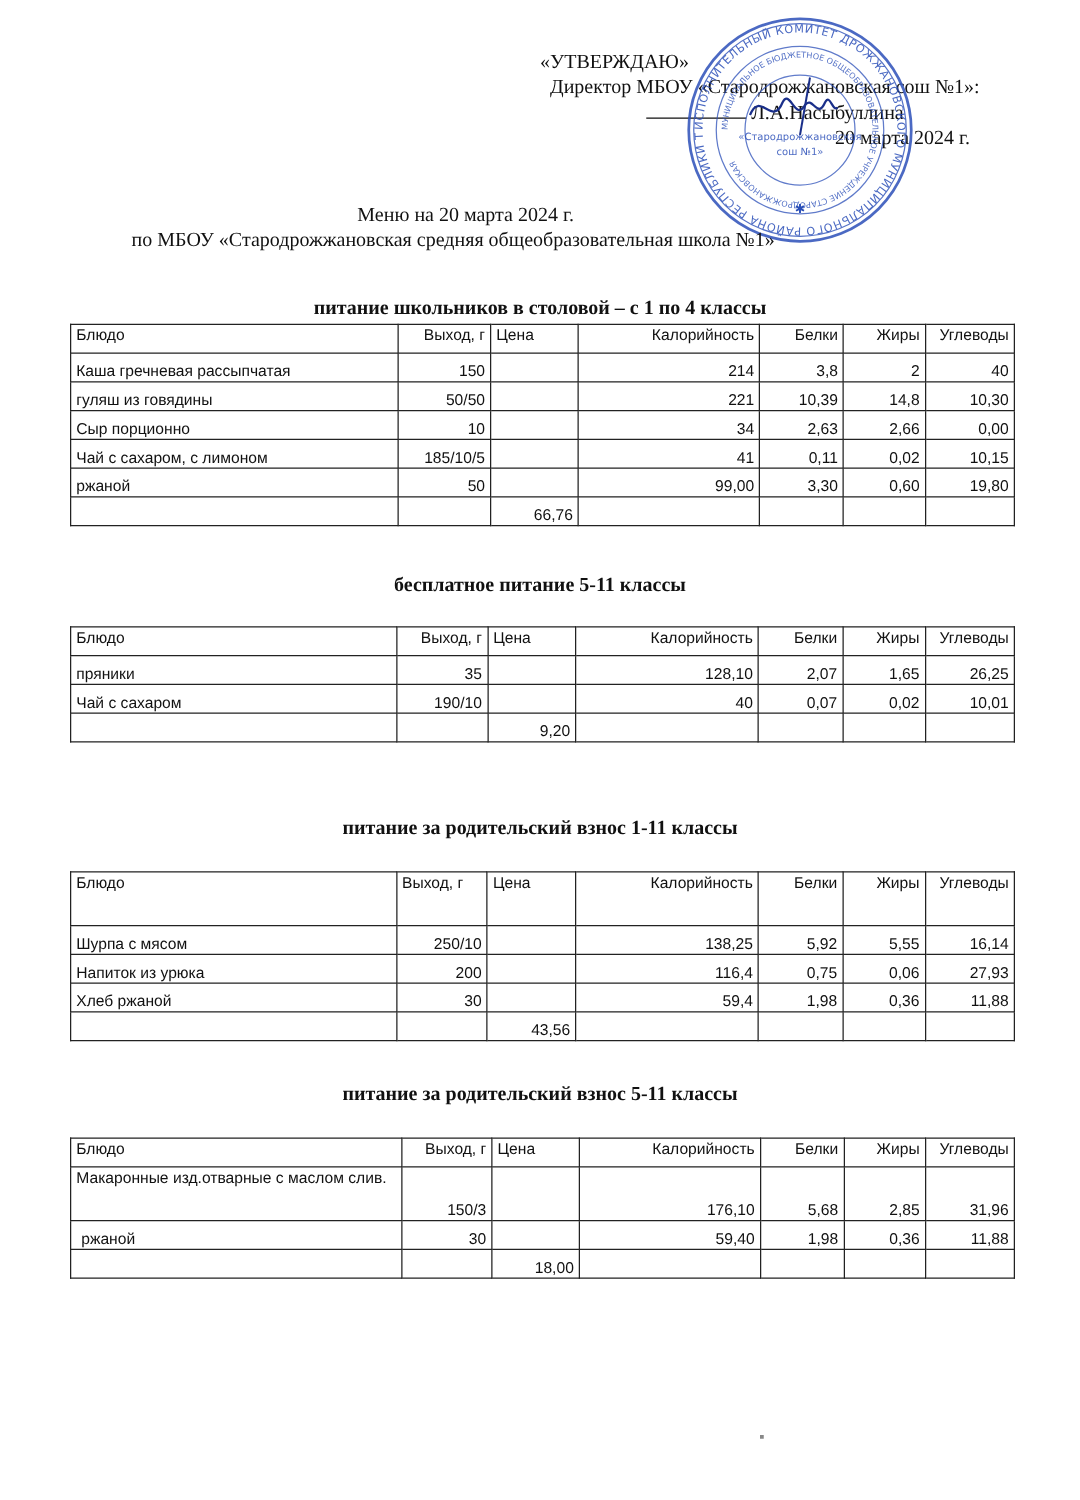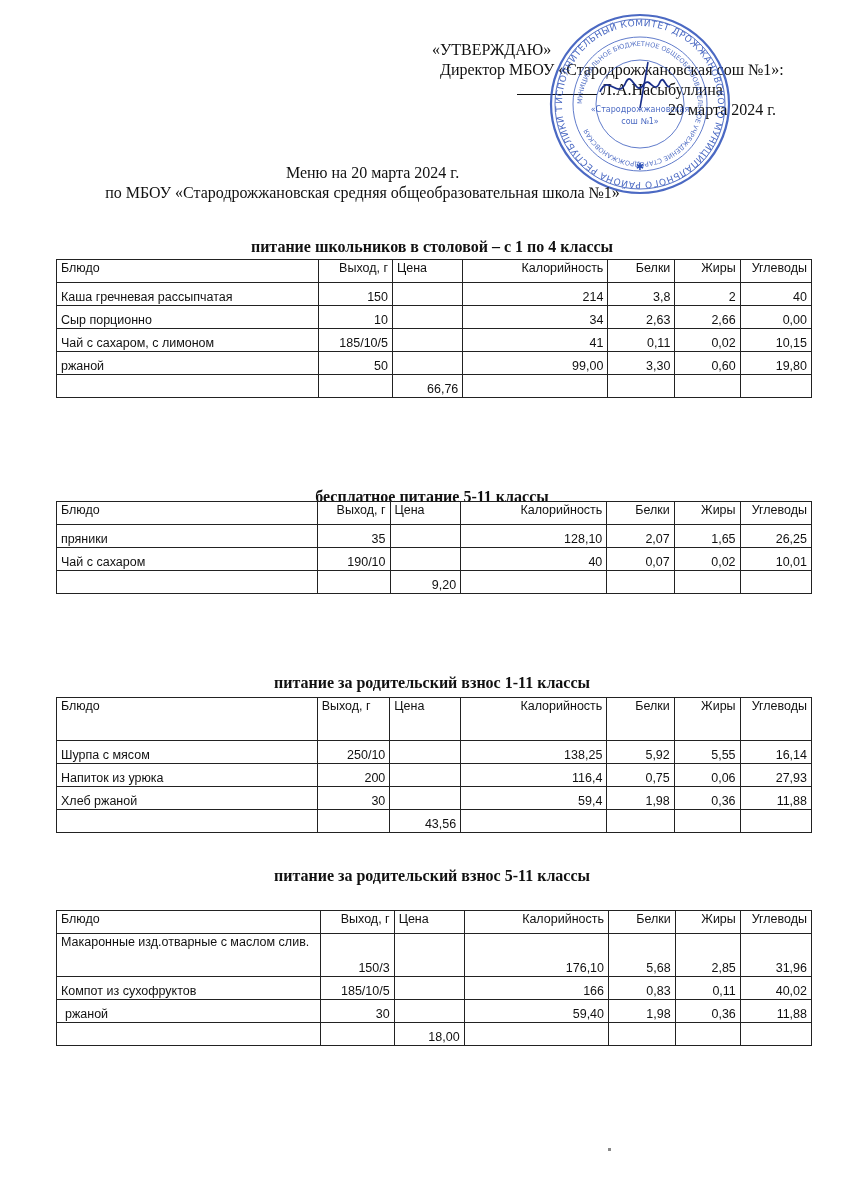--- a/index.html
+++ b/index.html
@@ -93,20 +93,29 @@
   <tr>
     <td class="c0">Каша гречневая рассыпчатая</td>
     <td class="c1">150</td>
     <td class="c2"></td>
     <td class="c3">214</td>
     <td class="c4">3,8</td>
     <td class="c5">2</td>
     <td class="c6">40</td>
   </tr>
   <tr>
+    <td class="c0">гуляш из говядины</td>
+    <td class="c1">50/50</td>
+    <td class="c2"></td>
+    <td class="c3">221</td>
+    <td class="c4">10,39</td>
+    <td class="c5">14,8</td>
+    <td class="c6">10,30</td>
+  </tr>
+  <tr>
     <td class="c0">Сыр порционно</td>
     <td class="c1">10</td>
     <td class="c2"></td>
     <td class="c3">34</td>
     <td class="c4">2,63</td>
     <td class="c5">2,66</td>
     <td class="c6">0,00</td>
   </tr>
   <tr>
     <td class="c0">Чай с сахаром, с лимоном</td>
@@ -131,21 +140,21 @@
     <td class="c1"></td>
     <td class="c2">66,76</td>
     <td class="c3"></td>
     <td class="c4"></td>
     <td class="c5"></td>
     <td class="c6"></td>
   </tr>
 </tbody>
   </table>
 
-<div class="section-title serif" style="top:488px;">бесплатное питание 5-11 классы</div>
+<div class="section-title serif" style="top:460px;">бесплатное питание 5-11 классы</div>
 <table class="tbl" style="top:501px;">
   <tbody>
       <tr class="hdr">
     <td class="c0">Блюдо</td>
     <td class="c1">Выход, г</td>
     <td class="c2">Цена</td>
     <td class="c3">Калорийность</td>
     <td class="c4">Белки</td>
     <td class="c5">Жиры</td>
     <td class="c6">Углеводы</td>
@@ -173,21 +182,21 @@
     <td class="c1"></td>
     <td class="c2">9,20</td>
     <td class="c3"></td>
     <td class="c4"></td>
     <td class="c5"></td>
     <td class="c6"></td>
   </tr>
 </tbody>
   </table>
 
-<div class="section-title serif" style="top:674px;">питание за родительский взнос 1-11 классы</div>
+<div class="section-title serif" style="top:654px;">питание за родительский взнос 1-11 классы</div>
 <table class="tbl" style="top:697px;">
   <tbody>
       <tr class="hdr tall">
     <td class="c0">Блюдо</td>
     <td class="c1" style="text-align:left;">Выход, г</td>
     <td class="c2">Цена</td>
     <td class="c3">Калорийность</td>
     <td class="c4">Белки</td>
     <td class="c5">Жиры</td>
     <td class="c6">Углеводы</td>
@@ -246,29 +255,20 @@
   <tr class="tall">
     <td class="c0" style="vertical-align:top;">Макаронные изд.отварные с маслом слив.</td>
     <td class="c1">150/3</td>
     <td class="c2"></td>
     <td class="c3">176,10</td>
     <td class="c4">5,68</td>
     <td class="c5">2,85</td>
     <td class="c6">31,96</td>
   </tr>
   <tr>
-    <td class="c0">Компот из сухофруктов</td>
-    <td class="c1">185/10/5</td>
-    <td class="c2"></td>
-    <td class="c3">166</td>
-    <td class="c4">0,83</td>
-    <td class="c5">0,11</td>
-    <td class="c6">40,02</td>
-  </tr>
-  <tr>
     <td class="c0 indent"> ржаной</td>
     <td class="c1">30</td>
     <td class="c2"></td>
     <td class="c3">59,40</td>
     <td class="c4">1,98</td>
     <td class="c5">0,36</td>
     <td class="c6">11,88</td>
   </tr>
   <tr class="total">
     <td class="c0"></td>

